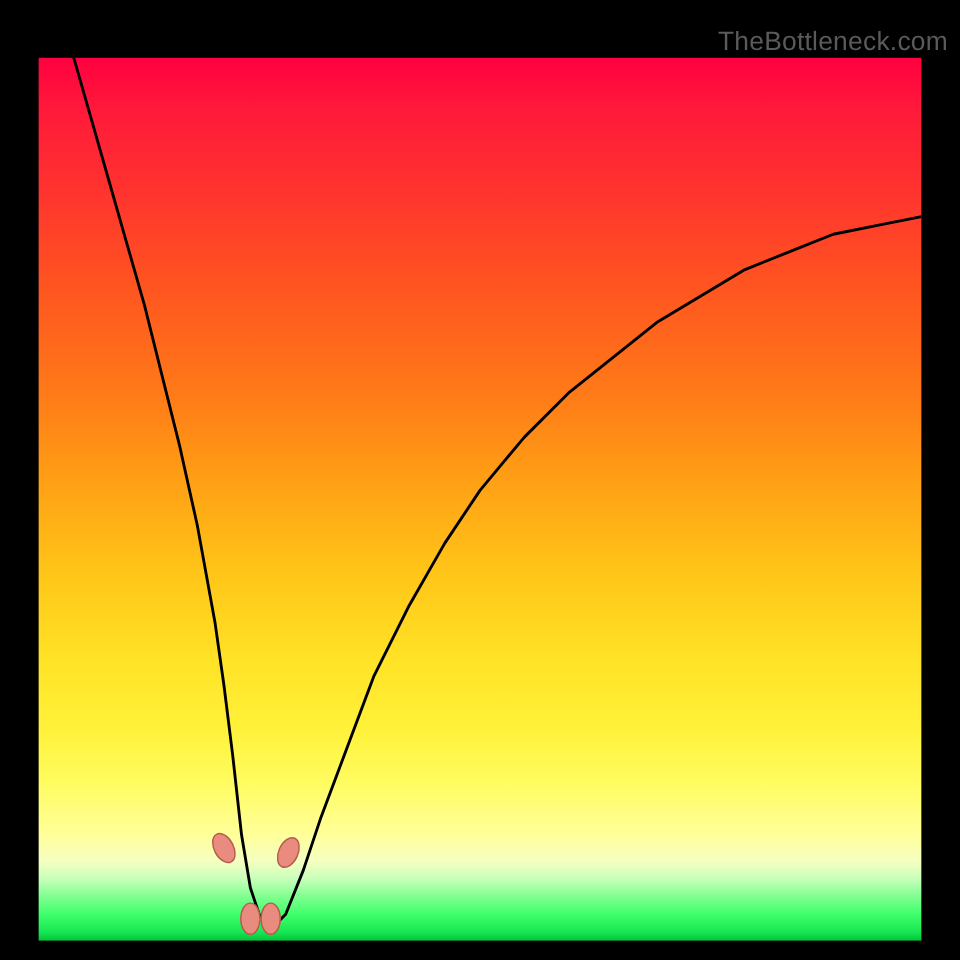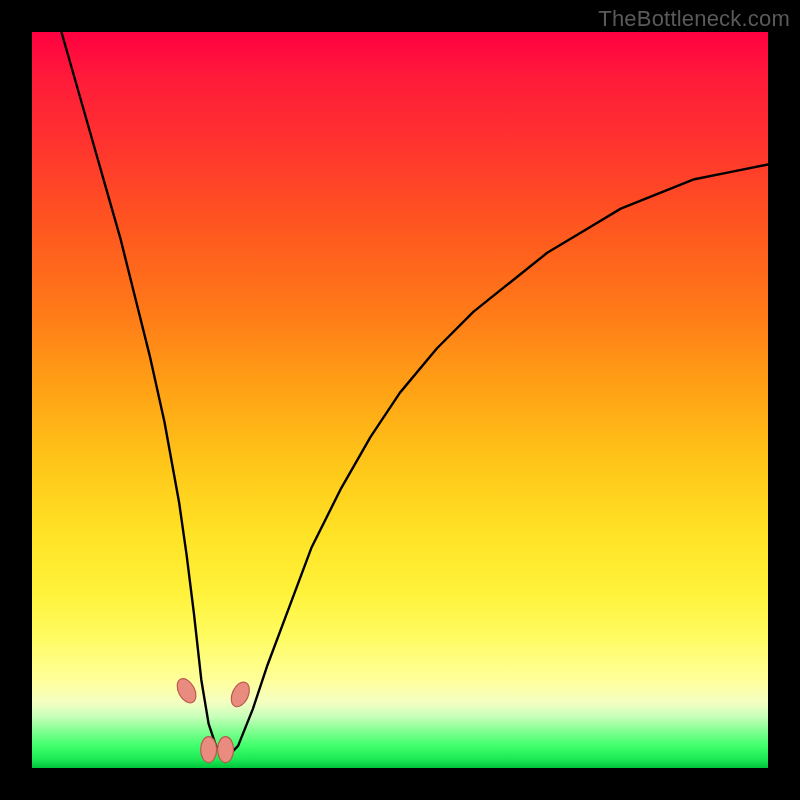--- a/index.html
+++ b/index.html
@@ -6,21 +6,21 @@
     margin: 0;
     padding: 0;
     width: 800px;
     height: 800px;
     overflow: hidden;
     background: #000;
     font-family: Arial, sans-serif;
   }
   .frame {
     position: absolute;
-    top: 0;
+    top: 16px;
     left: 0;
     width: 800px;
     height: 622px;
     background: #000;
   }
   .plot {
     position: absolute;
     top: 32px;
     left: 32px;
     width: 736px;

